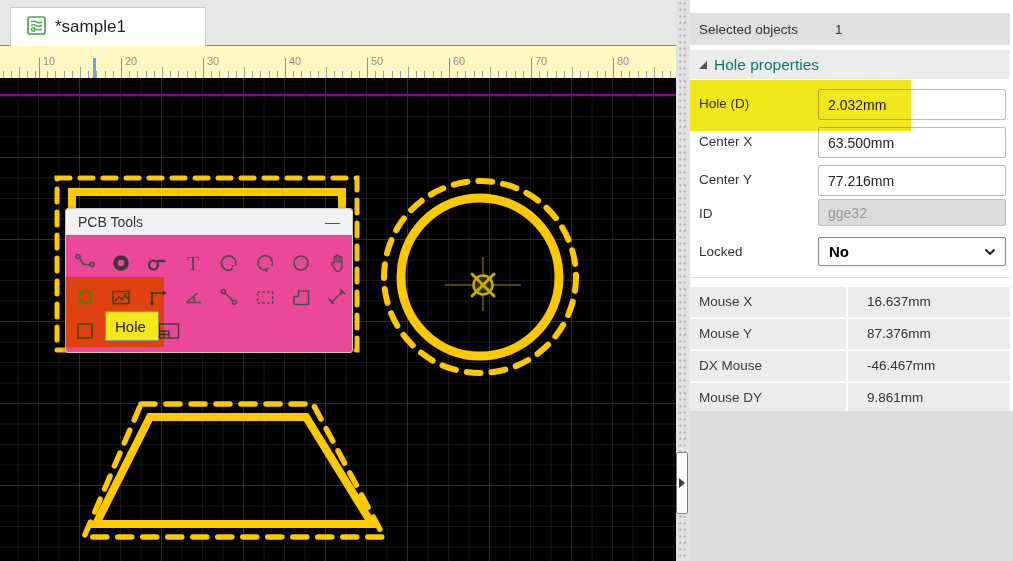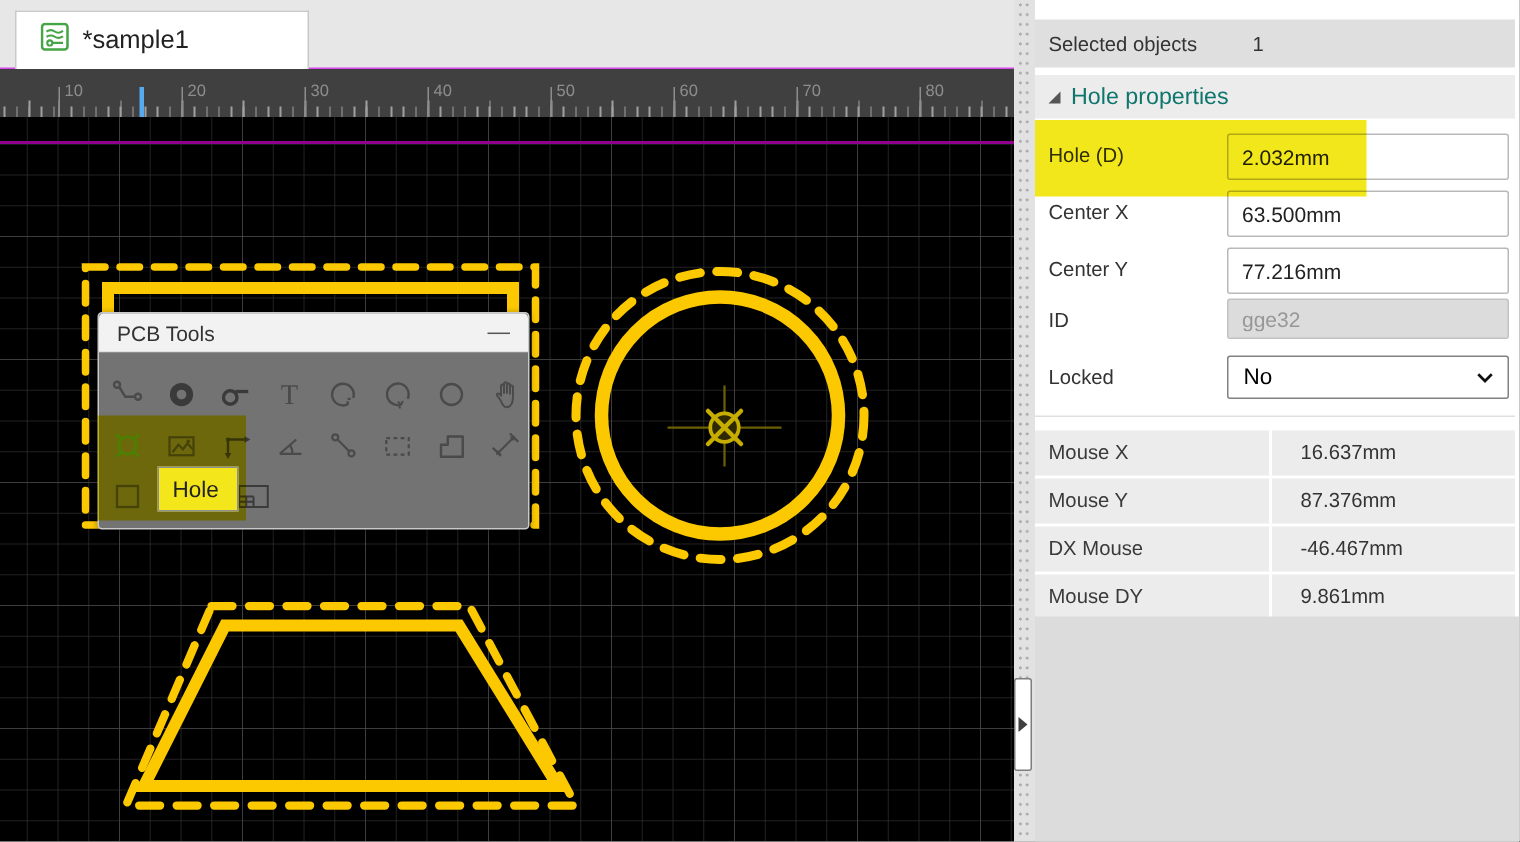--- a/index.html
+++ b/index.html
@@ -6,37 +6,37 @@
   html,body { width:1013px; height:561px; overflow:hidden; }
   body { font-family:"Liberation Sans", sans-serif; background:#e9e9e9; position:relative; }
   .abs { position:absolute; }
 
   
   .tabbar { left:0; top:0; width:676px; height:46px; background:#e7e7e7; border-bottom:1px solid #d946ef; }
   .tab { left:10px; top:7px; width:196px; height:39px; background:#ffffff; border:1px solid #c9c9c9; border-bottom:none; display:flex; align-items:center; gap:9px; padding-left:16px; }
   .tab-title { font-size:17px; color:#222; }
 
   
-  .ruler { left:0; top:46px; width:676px; height:32px; background:#404040; }
+  .ruler { left:0; top:46px; width:676px; height:32px; background:#fef9c3; }
   .ruler .minors { position:absolute; bottom:0; left:0; width:100%; height:7px;
     background:repeating-linear-gradient(to right, #9f9f9f 0 1px, transparent 1px 8.2px);
     background-position-x:39px; }
   .ruler .mids { position:absolute; bottom:0; left:0; width:100%; height:11px;
     background:repeating-linear-gradient(to right, #9f9f9f 0 1px, transparent 1px 41px);
     background-position-x:39px; }
   .maj { position:absolute; bottom:0; height:20px; }
   .maj i { position:absolute; left:0; bottom:0; width:1px; height:20px; background:#8d8d8d; }
   .maj span { position:absolute; left:4px; top:-3px; font-size:11px; color:#8d8d8d; }
   .cursor-tick { position:absolute; bottom:0; width:3px; height:20px; background:#57aaf0; }
 
   
   .canvas { left:0; top:78px; width:676px; height:483px; background:#000; display:block; }
 
   
-  .palette { left:65px; top:208px; width:288px; height:145px; background:#737373; border:1px solid #c9c9c9; border-radius:3px; box-shadow:0 1px 4px rgba(0,0,0,.35); z-index:2; }
+  .palette { left:65px; top:208px; width:288px; height:145px; background:#ec4899; border:1px solid #c9c9c9; border-radius:3px; box-shadow:0 1px 4px rgba(0,0,0,.35); z-index:2; }
   .palette-header { height:26px; background:#f2f2f2; border-bottom:1px solid #e0e0e0; border-radius:3px 3px 0 0; display:flex; align-items:center; justify-content:space-between; padding:0 12px; }
   .palette-title { font-size:14px; color:#333; }
   .palette-min { font-size:15px; color:#555; line-height:10px; cursor:pointer; }
   .ticon { position:absolute; width:22px; height:22px; }
   .ticon svg { display:block; }
 
   
   .hl { background:#f2e71a; mix-blend-mode:multiply; z-index:3; pointer-events:none; }
 
   .tooltip { left:105px; top:311px; width:54px; height:30px; background:#f3e71c; border:1px solid #8f8f8f; z-index:4; display:flex; align-items:center; padding-left:9px; font-size:15px; color:#222; }
@@ -51,21 +51,21 @@
   
   .panel { left:690px; top:0; width:323px; height:561px; background:#fff; }
   .selbar { position:absolute; left:0; top:13px; width:320px; height:32px; background:#dfdfdf; display:flex; align-items:center; font-size:13.5px; color:#333; }
   .selbar .lab { margin-left:9px; }
   .selbar .val { position:absolute; left:145px; }
   .sechdr { position:absolute; left:0; top:50px; width:320px; height:29px; background:#ececec; display:flex; align-items:center; gap:7px; padding-left:9px; font-size:15.5px; color:#0f766e; }
   .tri { width:0; height:0; border-bottom:8px solid #555; border-left:8px solid transparent; }
   .frow-label { position:absolute; left:9px; font-size:13.5px; color:#333; }
   .finput { position:absolute; left:128px; width:188px; height:31px; border:1px solid #b9b9b9; border-radius:2px; background:#fff; font-family:"Liberation Sans",sans-serif; font-size:14px; color:#222; padding-left:9px; }
   .finput:disabled { background:#dcdcdc; color:#979797; border-color:#c2c2c2; }
-  .fselect { position:absolute; left:128px; width:188px; height:29px; border:1px solid #818181; border-radius:2px; background:#fff; display:flex; align-items:center; padding-left:10px; font-size:15px; color:#000; cursor:pointer; }
+  .fselect { position:absolute; left:128px; width:188px; height:29px; border:1px solid #818181; border-radius:2px; background:#fff; display:flex; align-items:center; padding-left:10px; font-size:15px; color:#000; cursor:pointer;font-weight:bold; }
   .fselect svg { position:absolute; right:9px; }
   .pdivider { position:absolute; left:0; top:277px; width:320px; height:1px; background:#e0e0e0; }
   .mtable { position:absolute; left:0; top:287px; width:320px; }
   .mrow { position:relative; width:100%; height:30px; background:#ececec; margin-bottom:2px; font-size:13.5px; color:#3a3a3a; }
   .mrow .k { position:absolute; left:9px; top:7px; }
   .mrow .v { position:absolute; left:165px; top:7px; color:#333;margin-left:12px; }
   .mrow .sep { position:absolute; left:156px; top:0; width:2px; height:100%; background:#fff; }
   .panel-bottom { position:absolute; left:0; top:411px; width:323px; height:150px; background:#dcdcdc; }
 </style>
 </head>

